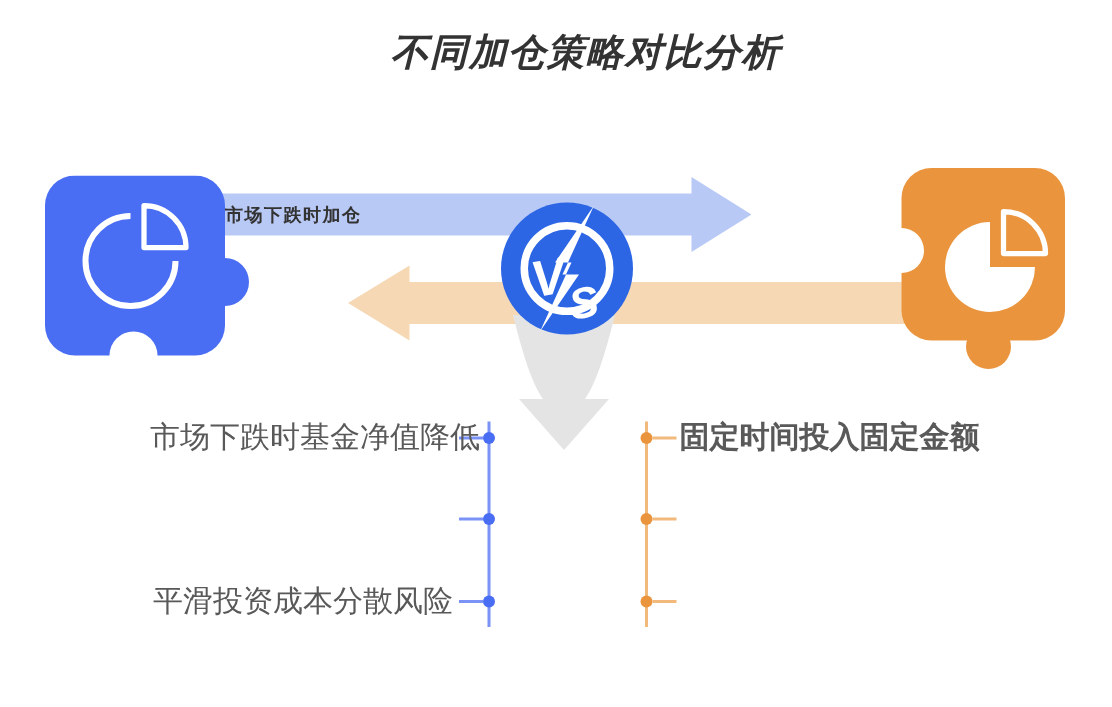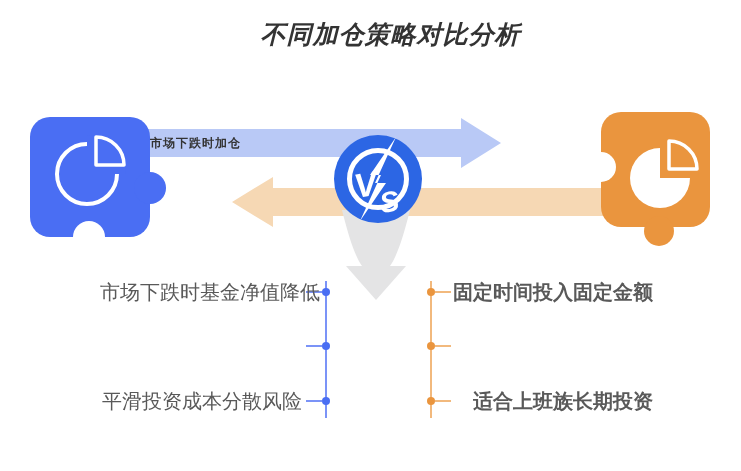--- a/index.html
+++ b/index.html
@@ -110,15 +110,14 @@
   <div class="point-text point-left row3">平滑投资成本分散风险</div>
 
   <div class="vline vline-right"></div>
   <div class="dot dot-orange dotrow1"></div>
   <div class="dot dot-orange dotrow2"></div>
   <div class="dot dot-orange dotrow3"></div>
   <div class="connector connector-orange conrow1"></div>
   <div class="connector connector-orange conrow2"></div>
   <div class="connector connector-orange conrow3"></div>
   <div class="point-text point-right row1">固定时间投入固定金额</div>
-  <div class="point-text point-right row3">适合上班族长期投资</div>
 
 </div>
 
 </body></html>

